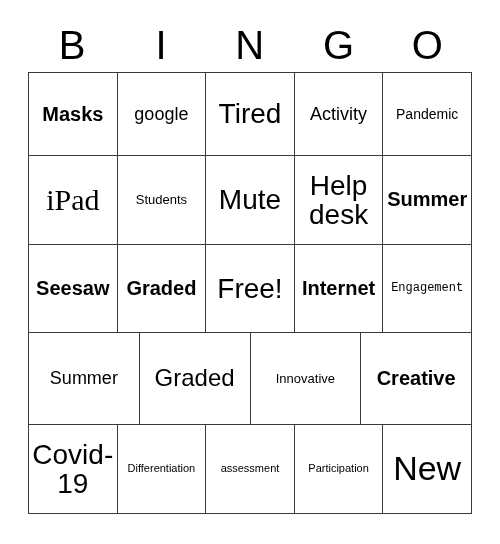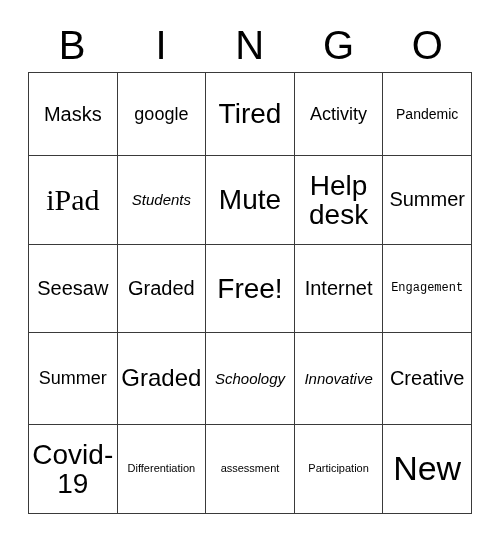--- a/index.html
+++ b/index.html
@@ -79,23 +79,23 @@
     color: #000000;
     line-height: 1.04;
     word-break: break-word;
   }
 
   
   .sz-xxs { font-size: 11px; }
   .sz-xs  { font-size: 12px; font-family: Liberation Mono, monospace; }
   .sz-s   { font-size: 11px; }
   .sz-m   { font-size: 14px; text-align: right; }
-  .sz-ml  { font-size: 15px; font-style: italic; }
+  .sz-ml  { font-size: 13px; }
   .sz-l   { font-size: 18px; }
-  .sz-xl  { font-size: 20px; }
+  .sz-xl  { font-size: 20px; font-weight: bold; }
   .sz-xxl { font-size: 24px; }
   .sz-h1  { font-size: 28px; }
   .sz-h2  { font-size: 30px; font-family: Liberation Serif, serif; }
   .sz-h3  { font-size: 34px; }
 </style>
 </head>
 <body>
 
 <div id="card">
 
@@ -125,21 +125,20 @@
       <div class="grid-row r2">
         <div class="cell sz-xl">Seesaw</div>
         <div class="cell sz-xl">Graded</div>
         <div class="cell sz-h1">Free!</div>
         <div class="cell sz-xl">Internet</div>
         <div class="cell sz-xs">Engagement</div>
       </div>
       <div class="grid-row r3">
         <div class="cell sz-l">Summer</div>
         <div class="cell sz-xxl">Graded</div>
-        <div class="cell sz-ml">Schoology</div>
         <div class="cell sz-ml">Innovative</div>
         <div class="cell sz-xl">Creative</div>
       </div>
       <div class="grid-row r4">
         <div class="cell sz-h1">Covid-19</div>
         <div class="cell sz-xxs">Differentiation</div>
         <div class="cell sz-s">assessment</div>
         <div class="cell sz-s">Participation</div>
         <div class="cell sz-h3">New</div>
       </div>

